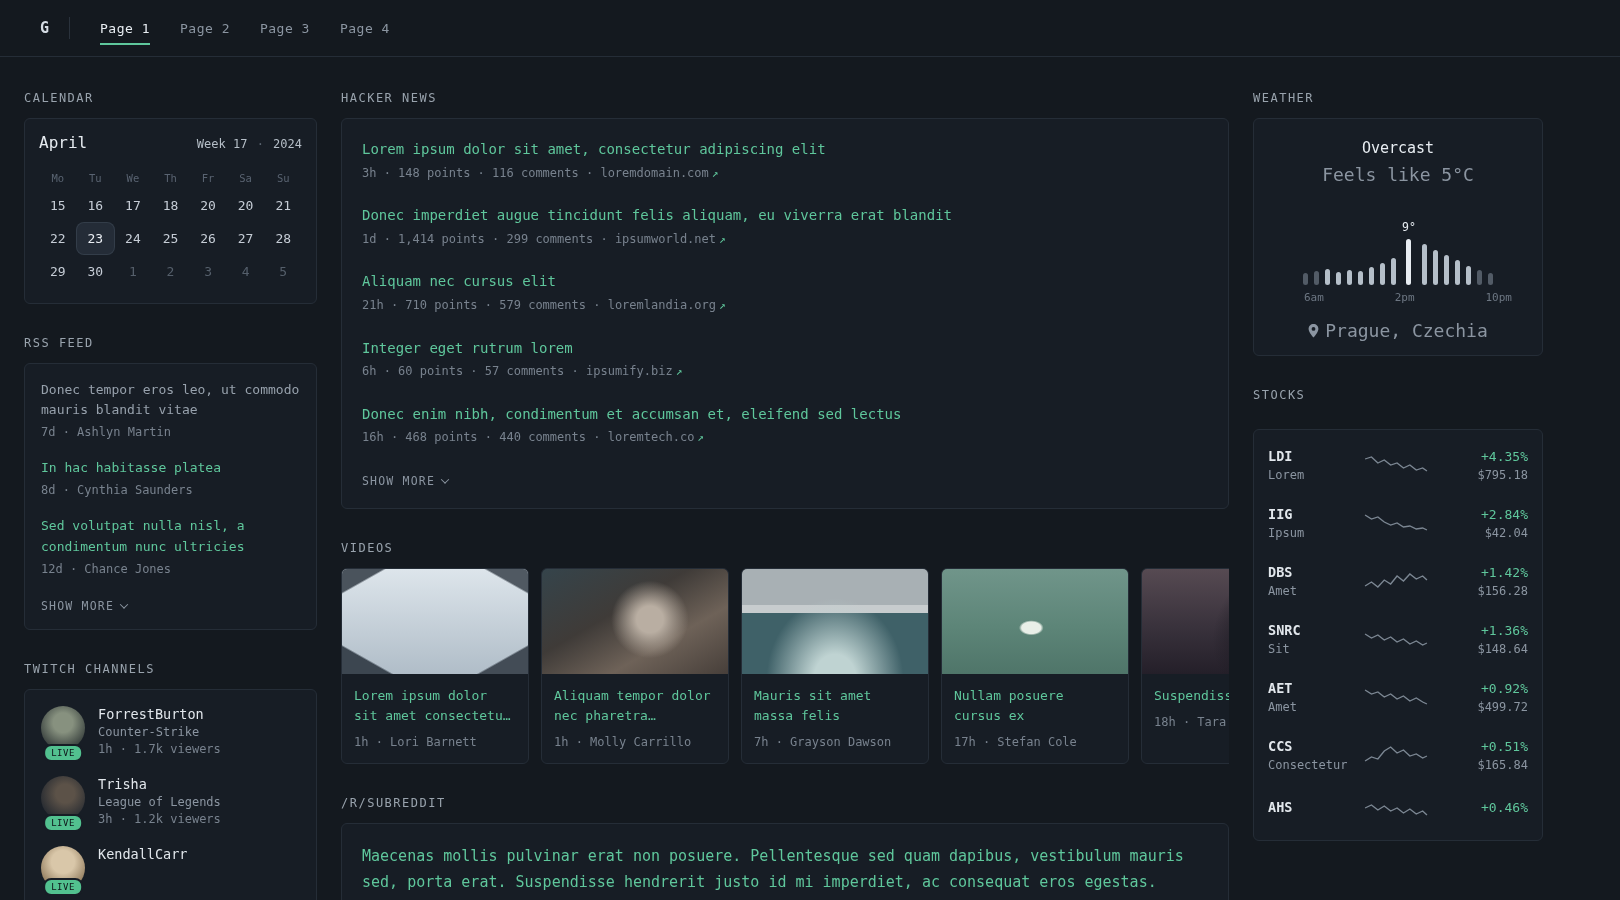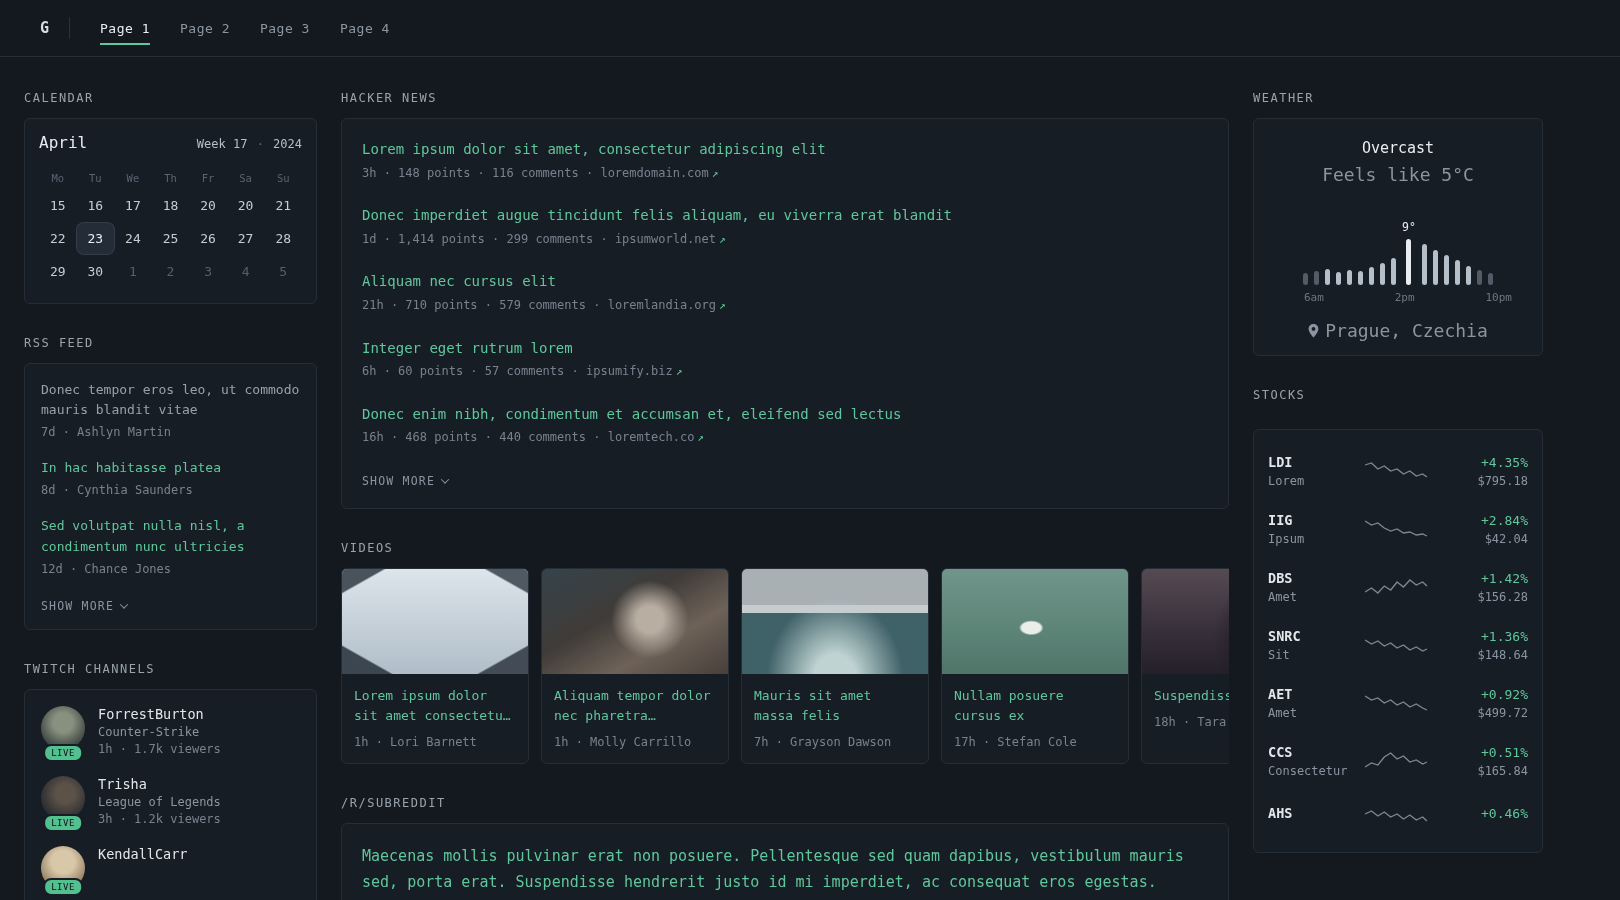--- a/index.html
+++ b/index.html
@@ -107,21 +107,21 @@
   .bar-slot{display:flex; flex-direction:column; justify-content:flex-end; align-items:center; height:100%;}
   .bar{width:5px; border-radius:2.5px;}
   .bar.bright{background:#b5bfc9;}
   .bar.dim{background:#525b66;}
   .bar.peak{background:#e8edf2;}
   .bar-label{font-size:11.5px; color:#e8edf2; margin-bottom:5px;}
   .w-axis{display:flex; justify-content:space-between; padding:6px 14px 0 34px; font-size:11px; color:#6c7682;}
   .w-loc{margin-top:16px; display:flex; align-items:center; justify-content:center; gap:6px; color:var(--muted); font-size:18px;}
   .w-loc svg{flex:none;}
   
-  .stocks-card{padding:12px 14px;margin-top:27px;}
+  .stocks-card{padding:6px 14px;margin-top:27px;}
   .stock-row{display:grid; grid-template-columns:1fr 64px 90px; align-items:center; gap:10px; padding:12px 0; cursor:pointer;}
   .s-ticker{font-size:13.5px; font-weight:bold; color:#e2e7ec;}
   .s-name{font-size:12px; color:var(--muted); margin-top:4px;}
   .spark{width:64px; height:26px;}
   .spark polyline{fill:none; stroke:#7b8692; stroke-width:1.3;}
   .s-right{text-align:right;}
   .s-change.up{color:var(--positive);}
   .s-change.down{color:var(--negative);}
   .s-price{font-size:12px; color:var(--muted); margin-top:4px;}
 </style>

